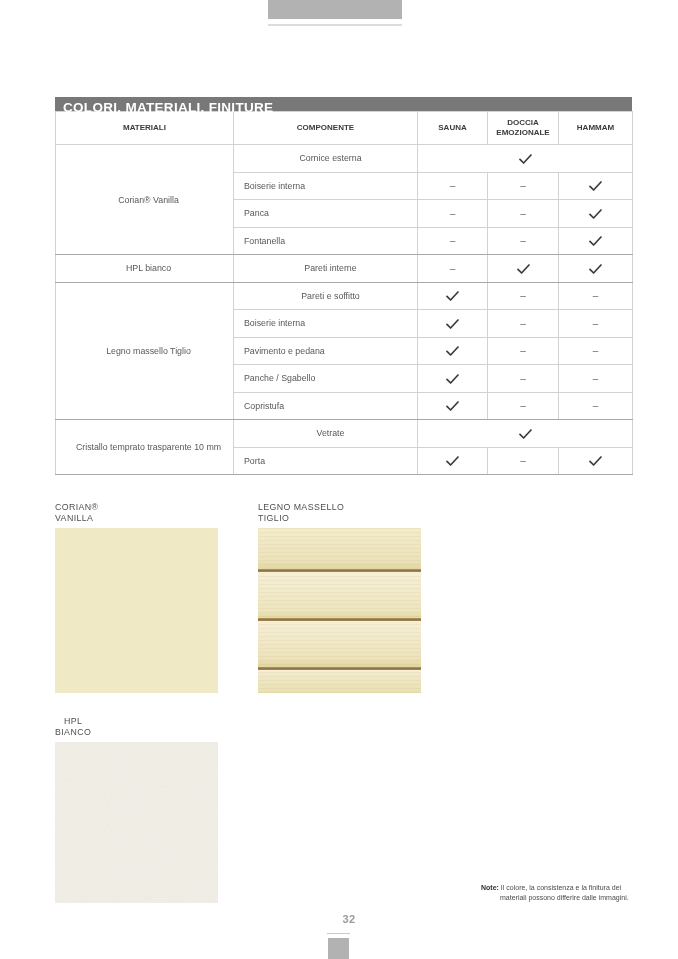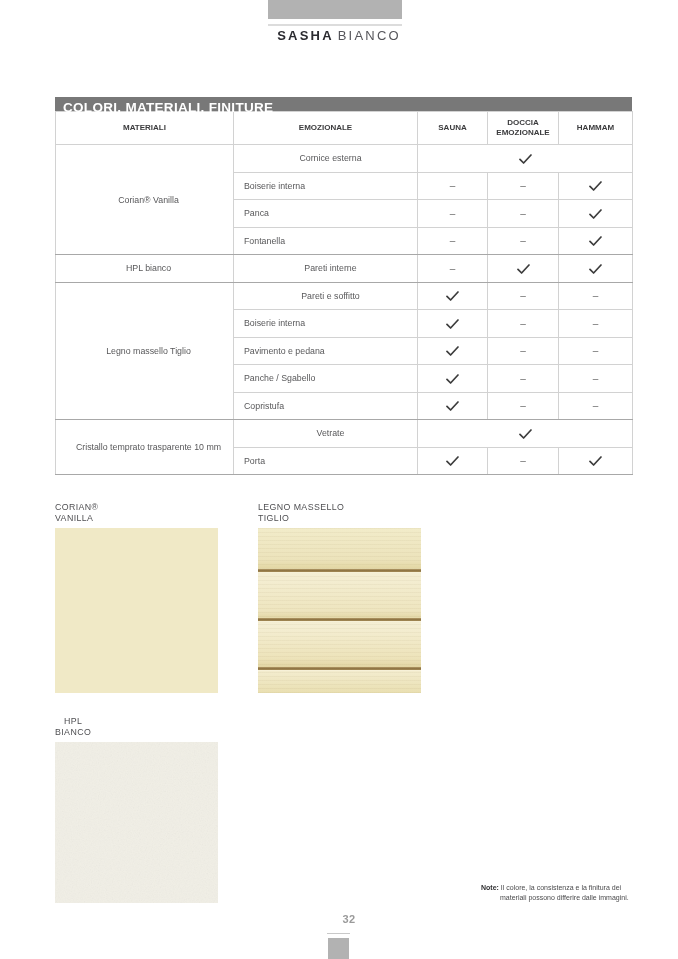--- a/index.html
+++ b/index.html
@@ -58,38 +58,35 @@
   .footer-rule { position:absolute; left:327px; top:933px; width:23px; height:1px; background:#c9c9c9; }
   .footer-tab { position:absolute; left:328px; top:938px; width:21px; height:21px; background:#b2b2b2; }
 </style>
 </head>
 <body>
 
 <div class="page">
 
   <div class="header-tab" style="background: rgb(178, 178, 178);"></div>
   <div class="header-rule"></div>
-  <div class="brand">
-    <span class="brand-bold">SASHA</span><span class="brand-light">BIANCO</span>
-  </div>
 
   <div class="table-block">
     <div class="table-title" style="background: rgb(120, 120, 120);">COLORI, MATERIALI, FINITURE</div>
     <table class="spec-table">
       <colgroup>
         <col style="width:178px">
           <col style="width:184px">
           <col style="width:70px">
           <col style="width:71px">
           <col style="width:74px">
       </colgroup>
       <thead>
         <tr>
             <th>MATERIALI</th>
-            <th>EMOZIONALE</th>
+            <th>COMPONENTE</th>
             <th>SAUNA</th>
             <th>DOCCIA EMOZIONALE</th>
             <th>HAMMAM</th>
           </tr>
       </thead>
       <tbody>
           <tr class="group-start">
             <td class="mat-cell" rowspan="4">Corian® Vanilla</td>
             <td class="comp-cell">Cornice esterna</td>
             <td class="mark-cell" colspan="3"><span class="check-icon"><svg width="13" height="10" viewBox="0 0 13 10">

